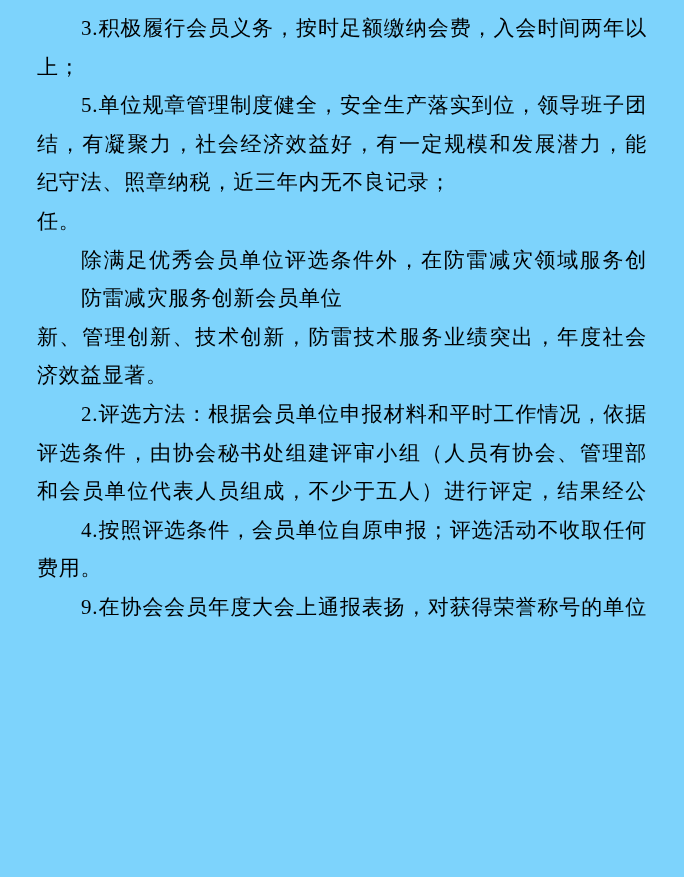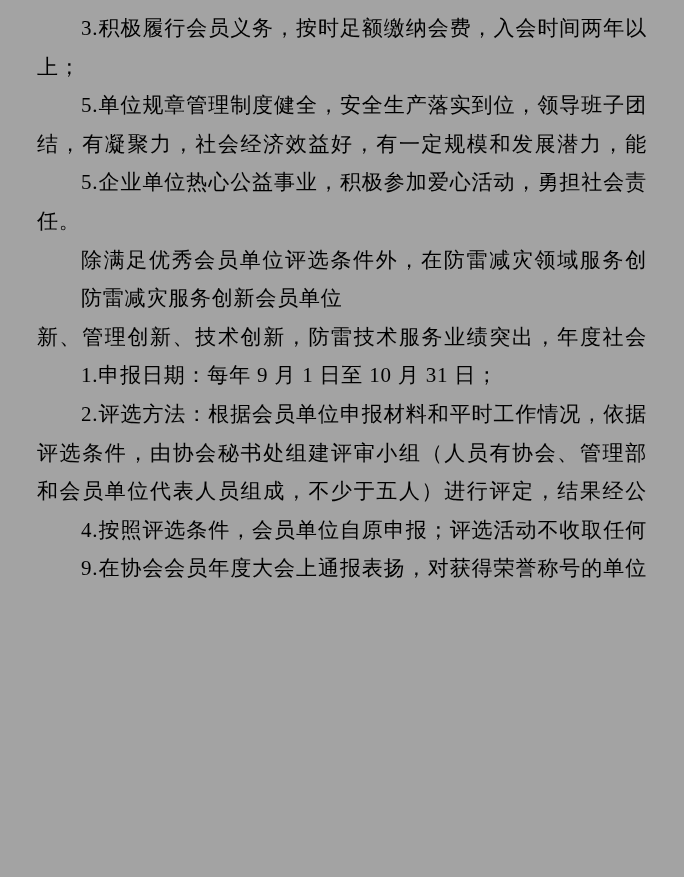--- a/index.html
+++ b/index.html
@@ -35,31 +35,32 @@
   .line.justify {
     text-align: justify;
     text-align-last: justify;
     text-justify: inter-character;
     white-space: normal;
   }
 </style>
 </head>
 <body>
 
-<div class="page" style="background: #a3a3a3;">
+<div class="page" style="background: #7dd3fc;">
   <div class="content" id="doc-content" style="color: rgb(0, 0, 0);">
       <div class="line indent justify">3.积极履行会员义务，按时足额缴纳会费，入会时间两年以</div>
       <div class="line">上；</div>
       <div class="line indent justify">5.单位规章管理制度健全，安全生产落实到位，领导班子团</div>
       <div class="line justify">结，有凝聚力，社会经济效益好，有一定规模和发展潜力，能遵</div>
-      <div class="line indent justify">5.企业单位热心公益事业，积极参加爱心活动，勇担社会责</div>
+      <div class="line">纪守法、照章纳税，近三年内无不良记录；</div>
       <div class="line">任。</div>
       <div class="line indent justify">除满足优秀会员单位评选条件外，在防雷减灾领域服务创</div>
       <div class="line indent">防雷减灾服务创新会员单位</div>
       <div class="line justify">新、管理创新、技术创新，防雷技术服务业绩突出，年度社会经</div>
-      <div class="line indent">1.申报日期：每年 9 月 1 日至 10 月 31 日；</div>
+      <div class="line">济效益显著。</div>
       <div class="line indent justify">2.评选方法：根据会员单位申报材料和平时工作情况，依据</div>
       <div class="line justify">评选条件，由协会秘书处组建评审小组（人员有协会、管理部门</div>
       <div class="line justify">和会员单位代表人员组成，不少于五人）进行评定，结果经公示</div>
       <div class="line indent justify">4.按照评选条件，会员单位自原申报；评选活动不收取任何</div>
+      <div class="line">费用。</div>
       <div class="line indent justify">9.在协会会员年度大会上通报表扬，对获得荣誉称号的单位</div>
     </div>
 </div>
 
 </body></html>

